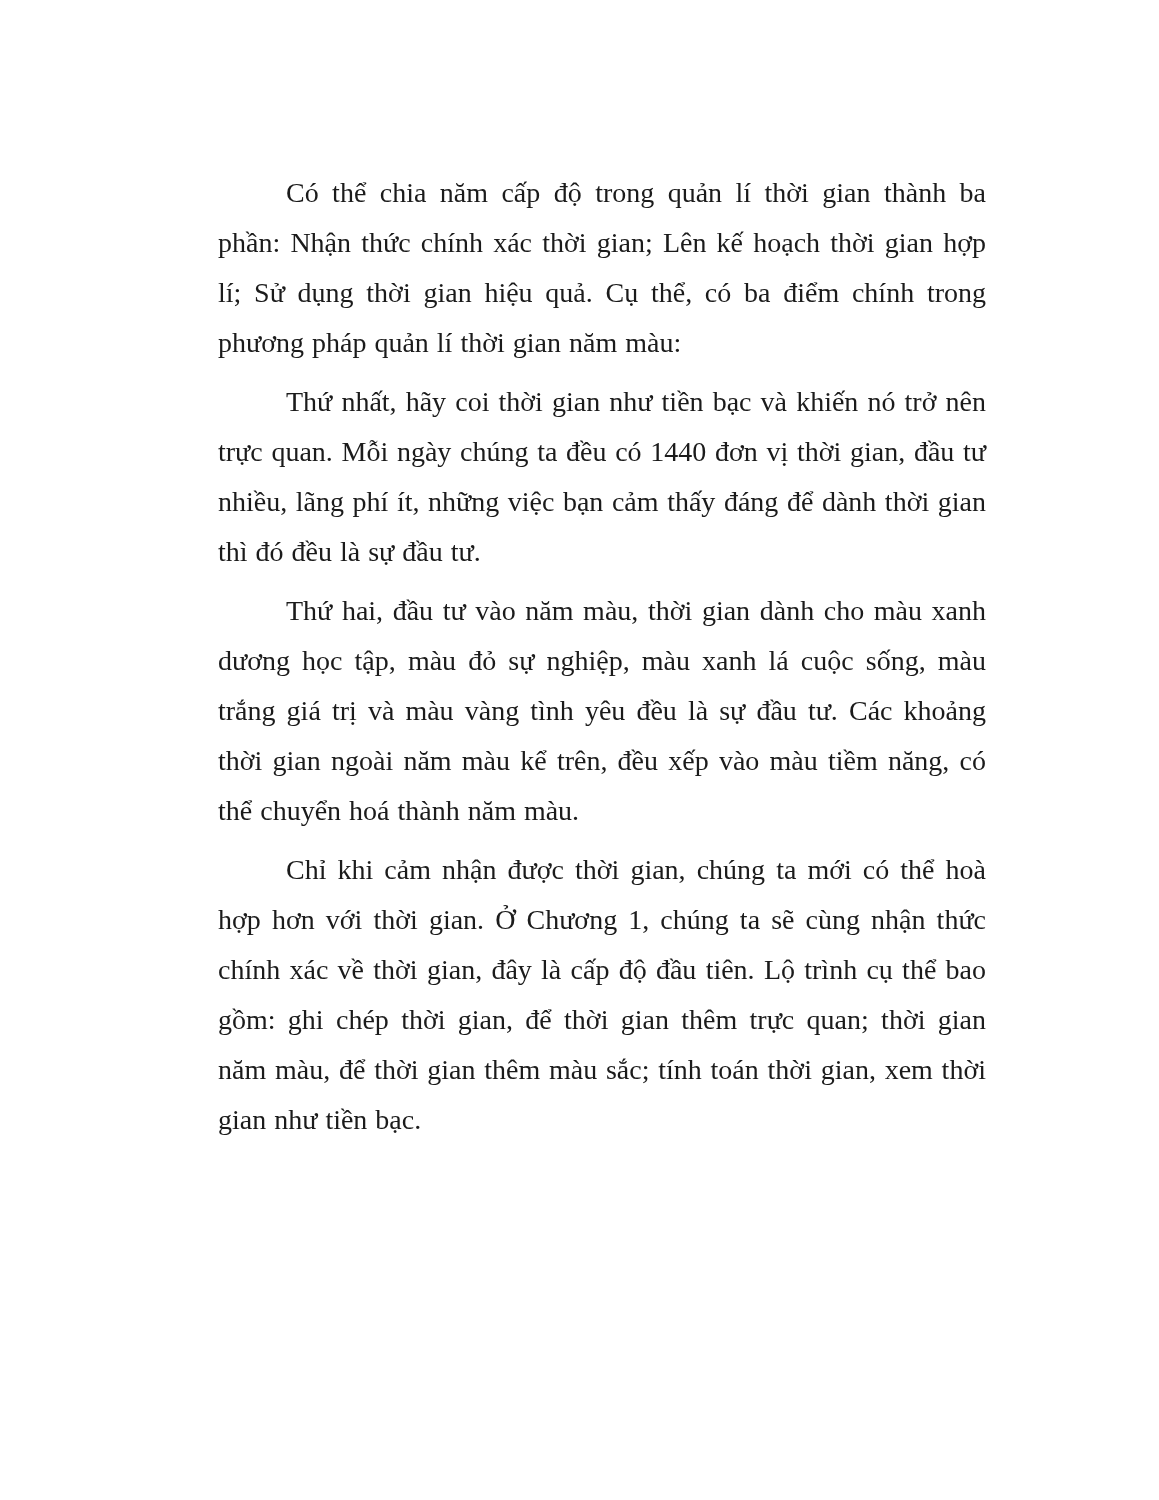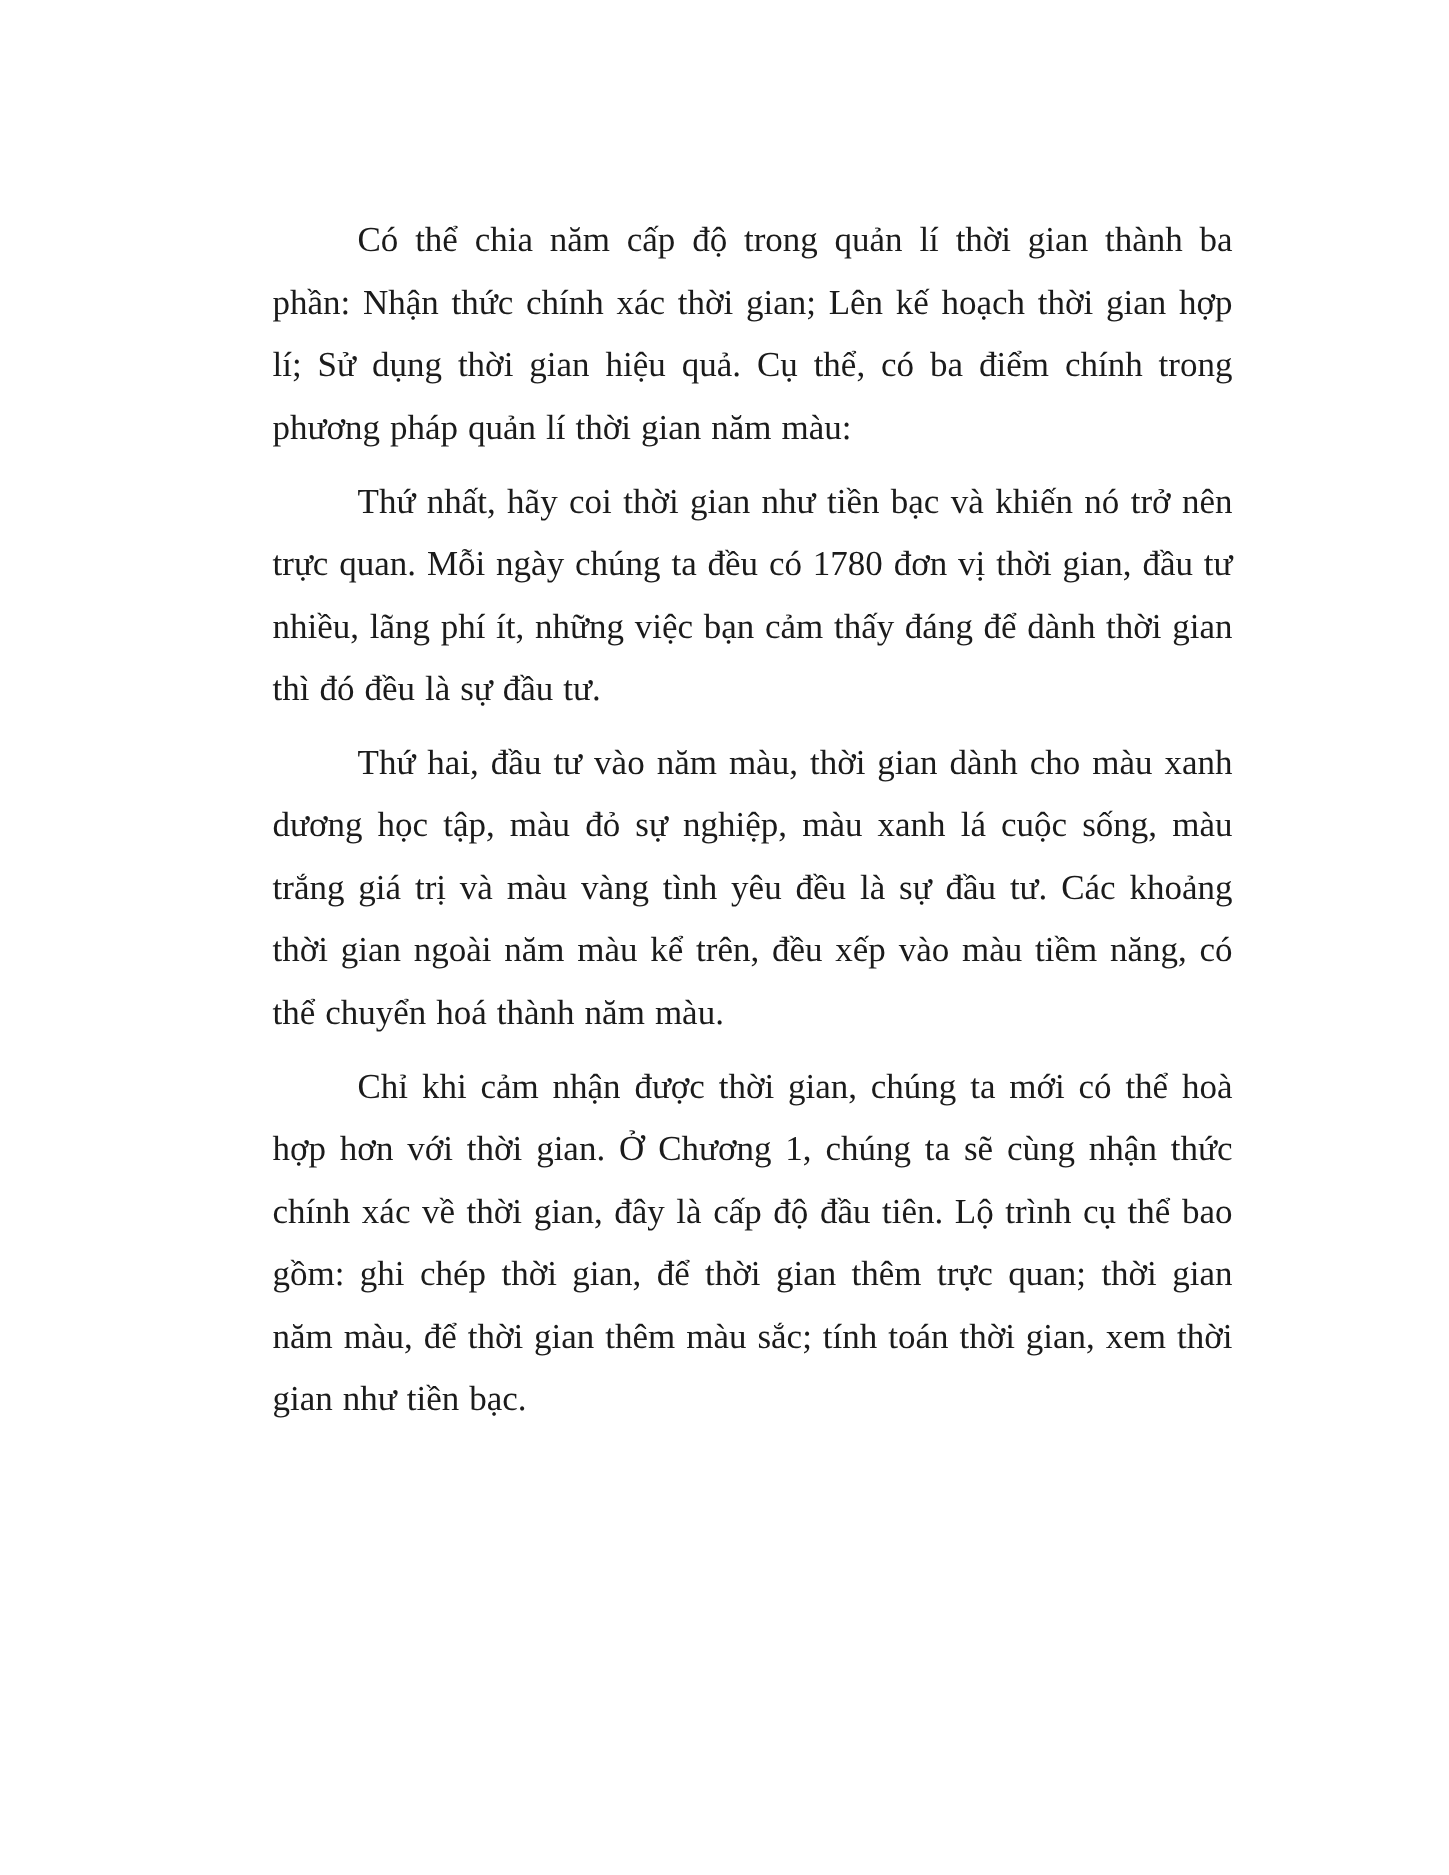--- a/index.html
+++ b/index.html
@@ -44,18 +44,18 @@
     color: #1b1b1b;
     font-weight: bold;
   }
 </style>
 </head>
 <body>
 
 <div class="page">
   <div class="text-block">
     <p>Có thể chia năm cấp độ trong quản lí thời gian thành ba phần: Nhận thức chính xác thời gian; Lên kế hoạch thời gian hợp lí; Sử dụng thời gian hiệu quả. Cụ thể, có ba điểm chính trong phương pháp quản lí thời gian năm màu:</p>
-    <p>Thứ nhất, hãy coi thời gian như tiền bạc và khiến nó trở nên trực quan. Mỗi ngày chúng ta đều có 1780 đơn vị thời gian, đầu tư nhiều, lãng phí ít, những việc bạn cảm thấy đáng để dành thời gian thì đó đều là sự đầu tư.</p>
+    <p>Thứ nhất, hãy coi thời gian như tiền bạc và khiến nó trở nên trực quan. Mỗi ngày chúng ta đều có 1440 đơn vị thời gian, đầu tư nhiều, lãng phí ít, những việc bạn cảm thấy đáng để dành thời gian thì đó đều là sự đầu tư.</p>
     <p>Thứ hai, đầu tư vào năm màu, thời gian dành cho màu xanh dương học tập, màu đỏ sự nghiệp, màu xanh lá cuộc sống, màu trắng giá trị và màu vàng tình yêu đều là sự đầu tư. Các khoảng thời gian ngoài năm màu kể trên, đều xếp vào màu tiềm năng, có thể chuyển hoá thành năm màu.</p>
     <p>Chỉ khi cảm nhận được thời gian, chúng ta mới có thể hoà hợp hơn với thời gian. Ở Chương 1, chúng ta sẽ cùng nhận thức chính xác về thời gian, đây là cấp độ đầu tiên. Lộ trình cụ thể bao gồm: ghi chép thời gian, để thời gian thêm trực quan; thời gian năm màu, để thời gian thêm màu sắc; tính toán thời gian, xem thời gian như tiền bạc.</p>
   </div>
   <div class="page-number">12</div>
 </div>
 
 </body></html>

